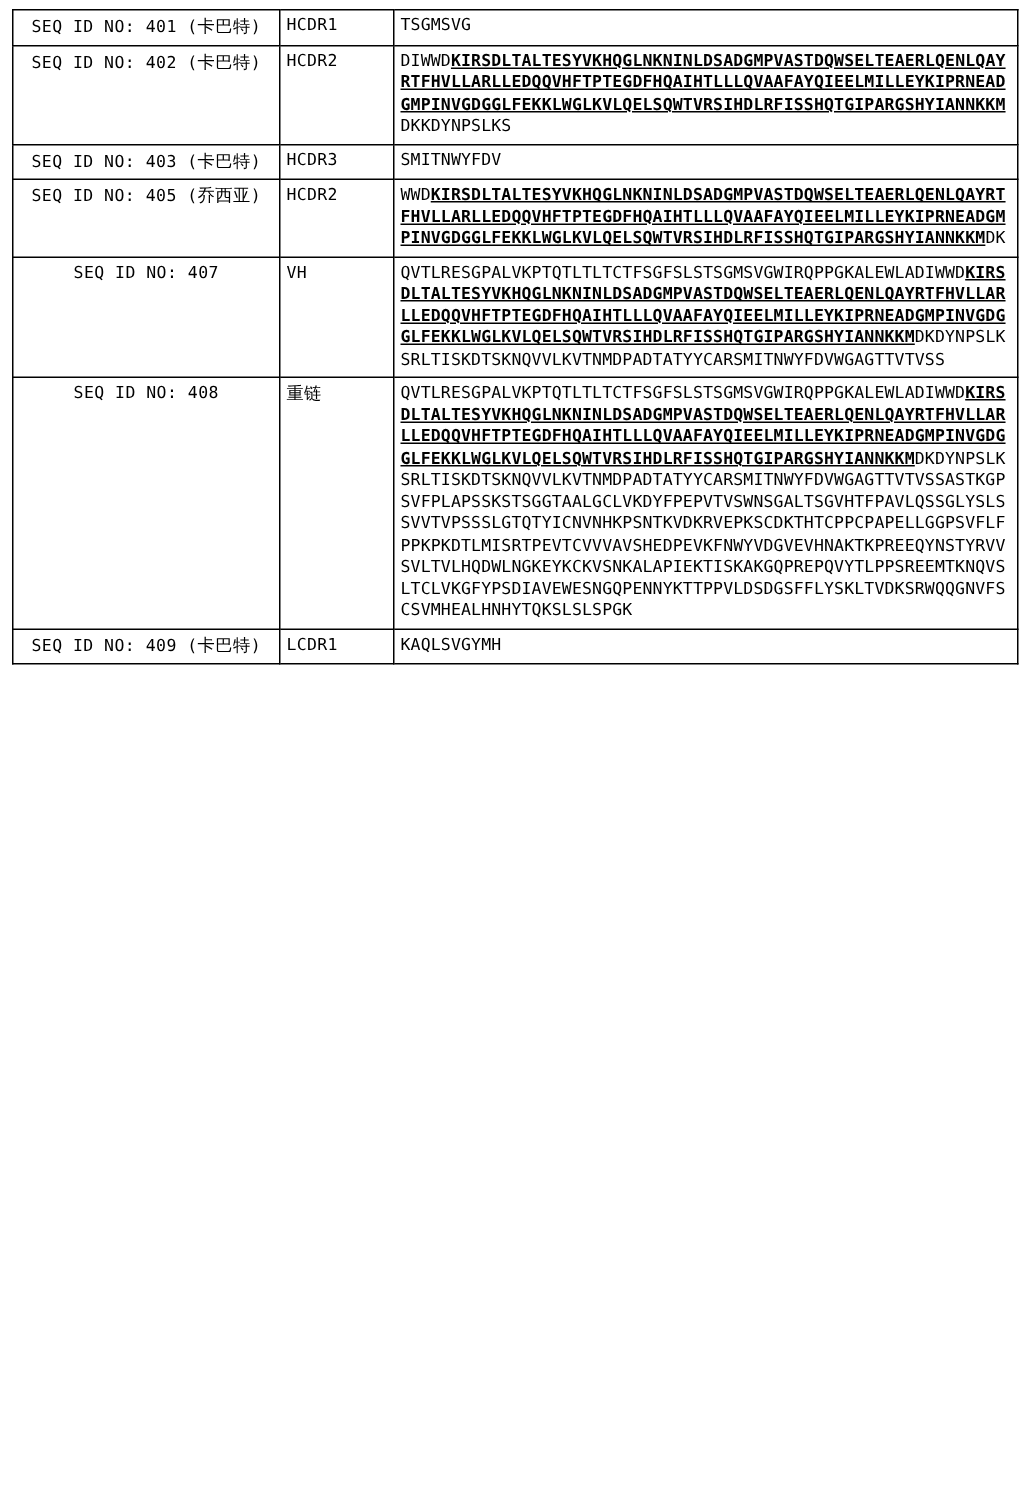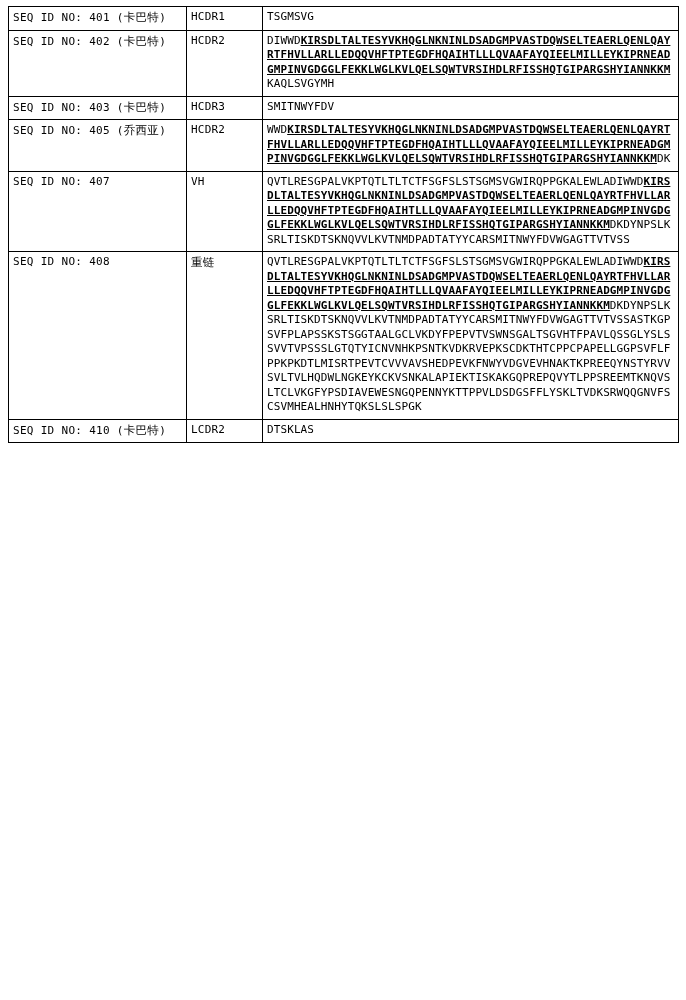--- a/index.html
+++ b/index.html
@@ -35,20 +35,21 @@
   }
   col.c-id { width: 178px; }
   col.c-region { width: 76px; }
   col.c-seq { width: 416px; }
 
   .id-cell {
     font-size: 12px;
     letter-spacing: 0.3px;
     white-space: normal;
     word-break: break-word;
+    text-align: center;
   }
   .region-cell {
     font-size: 11.5px;
     letter-spacing: 0.2px;
   }
   .seq-cell {
     font-size: 11px;
     letter-spacing: 0.1px;
     word-break: break-all;
     white-space: normal;
@@ -74,21 +75,21 @@
     </colgroup>
     <tbody>
         <tr>
           <td class="id-cell">SEQ ID NO: 401 (<span class="cjk">卡巴特</span>)</td>
           <td class="region-cell">HCDR1</td>
           <td class="seq-cell"><span>TSGMSVG</span><b></b><span></span></td>
         </tr>
         <tr>
           <td class="id-cell">SEQ ID NO: 402 (<span class="cjk">卡巴特</span>)</td>
           <td class="region-cell">HCDR2</td>
-          <td class="seq-cell"><span>DIWWD</span><b>KIRSDLTALTESYVKHQGLNKNINLDSADGMPVASTDQWSELTEAERLQENLQAYRTFHVLLARLLEDQQVHFTPTEGDFHQAIHTLLLQVAAFAYQIEELMILLEYKIPRNEADGMPINVGDGGLFEKKLWGLKVLQELSQWTVRSIHDLRFISSHQTGIPARGSHYIANNKKM</b><span>KAQLSVGYMH</span></td>
+          <td class="seq-cell"><span>DIWWD</span><b>KIRSDLTALTESYVKHQGLNKNINLDSADGMPVASTDQWSELTEAERLQENLQAYRTFHVLLARLLEDQQVHFTPTEGDFHQAIHTLLLQVAAFAYQIEELMILLEYKIPRNEADGMPINVGDGGLFEKKLWGLKVLQELSQWTVRSIHDLRFISSHQTGIPARGSHYIANNKKM</b><span>DKKDYNPSLKS</span></td>
         </tr>
         <tr>
           <td class="id-cell">SEQ ID NO: 403 (<span class="cjk">卡巴特</span>)</td>
           <td class="region-cell">HCDR3</td>
           <td class="seq-cell"><span>SMITNWYFDV</span><b></b><span></span></td>
         </tr>
         <tr>
           <td class="id-cell">SEQ ID NO: 405 (<span class="cjk">乔西亚</span>)</td>
           <td class="region-cell">HCDR2</td>
           <td class="seq-cell"><span>WWD</span><b>KIRSDLTALTESYVKHQGLNKNINLDSADGMPVASTDQWSELTEAERLQENLQAYRTFHVLLARLLEDQQVHFTPTEGDFHQAIHTLLLQVAAFAYQIEELMILLEYKIPRNEADGMPINVGDGGLFEKKLWGLKVLQELSQWTVRSIHDLRFISSHQTGIPARGSHYIANNKKM</b><span>DK</span></td>
@@ -97,19 +98,19 @@
           <td class="id-cell">SEQ ID NO: 407</td>
           <td class="region-cell">VH</td>
           <td class="seq-cell"><span>QVTLRESGPALVKPTQTLTLTCTFSGFSLSTSGMSVGWIRQPPGKALEWLADIWWD</span><b>KIRSDLTALTESYVKHQGLNKNINLDSADGMPVASTDQWSELTEAERLQENLQAYRTFHVLLARLLEDQQVHFTPTEGDFHQAIHTLLLQVAAFAYQIEELMILLEYKIPRNEADGMPINVGDGGLFEKKLWGLKVLQELSQWTVRSIHDLRFISSHQTGIPARGSHYIANNKKM</b><span>DKDYNPSLKSRLTISKDTSKNQVVLKVTNMDPADTATYYCARSMITNWYFDVWGAGTTVTVSS</span></td>
         </tr>
         <tr>
           <td class="id-cell">SEQ ID NO: 408</td>
           <td class="region-cell"><span class="cjk">重链</span></td>
           <td class="seq-cell"><span>QVTLRESGPALVKPTQTLTLTCTFSGFSLSTSGMSVGWIRQPPGKALEWLADIWWD</span><b>KIRSDLTALTESYVKHQGLNKNINLDSADGMPVASTDQWSELTEAERLQENLQAYRTFHVLLARLLEDQQVHFTPTEGDFHQAIHTLLLQVAAFAYQIEELMILLEYKIPRNEADGMPINVGDGGLFEKKLWGLKVLQELSQWTVRSIHDLRFISSHQTGIPARGSHYIANNKKM</b><span>DKDYNPSLKSRLTISKDTSKNQVVLKVTNMDPADTATYYCARSMITNWYFDVWGAGTTVTVSSASTKGPSVFPLAPSSKSTSGGTAALGCLVKDYFPEPVTVSWNSGALTSGVHTFPAVLQSSGLYSLSSVVTVPSSSLGTQTYICNVNHKPSNTKVDKRVEPKSCDKTHTCPPCPAPELLGGPSVFLFPPKPKDTLMISRTPEVTCVVVAVSHEDPEVKFNWYVDGVEVHNAKTKPREEQYNSTYRVVSVLTVLHQDWLNGKEYKCKVSNKALAPIEKTISKAKGQPREPQVYTLPPSREEMTKNQVSLTCLVKGFYPSDIAVEWESNGQPENNYKTTPPVLDSDGSFFLYSKLTVDKSRWQQGNVFSCSVMHEALHNHYTQKSLSLSPGK</span></td>
         </tr>
         <tr>
-          <td class="id-cell">SEQ ID NO: 410 (<span class="cjk">卡巴特</span>)</td>
-          <td class="region-cell">LCDR2</td>
-          <td class="seq-cell"><span>DTSKLAS</span><b></b><span></span></td>
+          <td class="id-cell">SEQ ID NO: 409 (<span class="cjk">卡巴特</span>)</td>
+          <td class="region-cell">LCDR1</td>
+          <td class="seq-cell"><span>KAQLSVGYMH</span><b></b><span></span></td>
         </tr>
       </tbody>
   </table>
 </div>
 
 </body></html>

